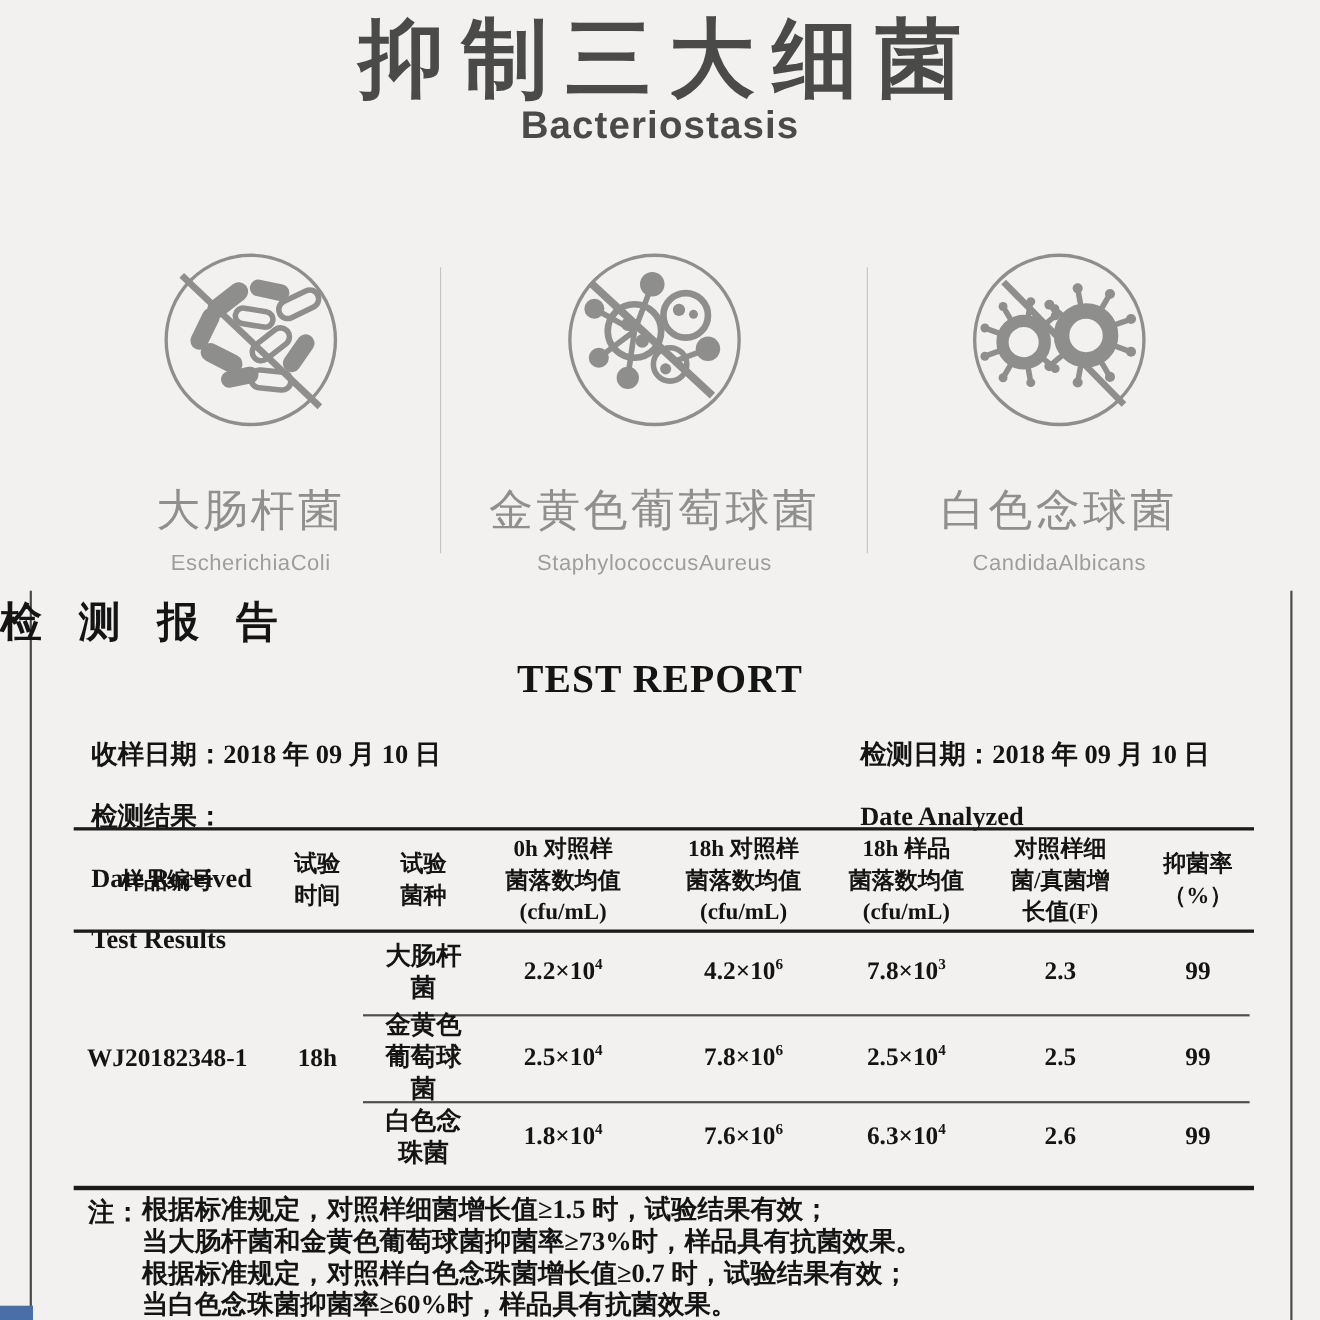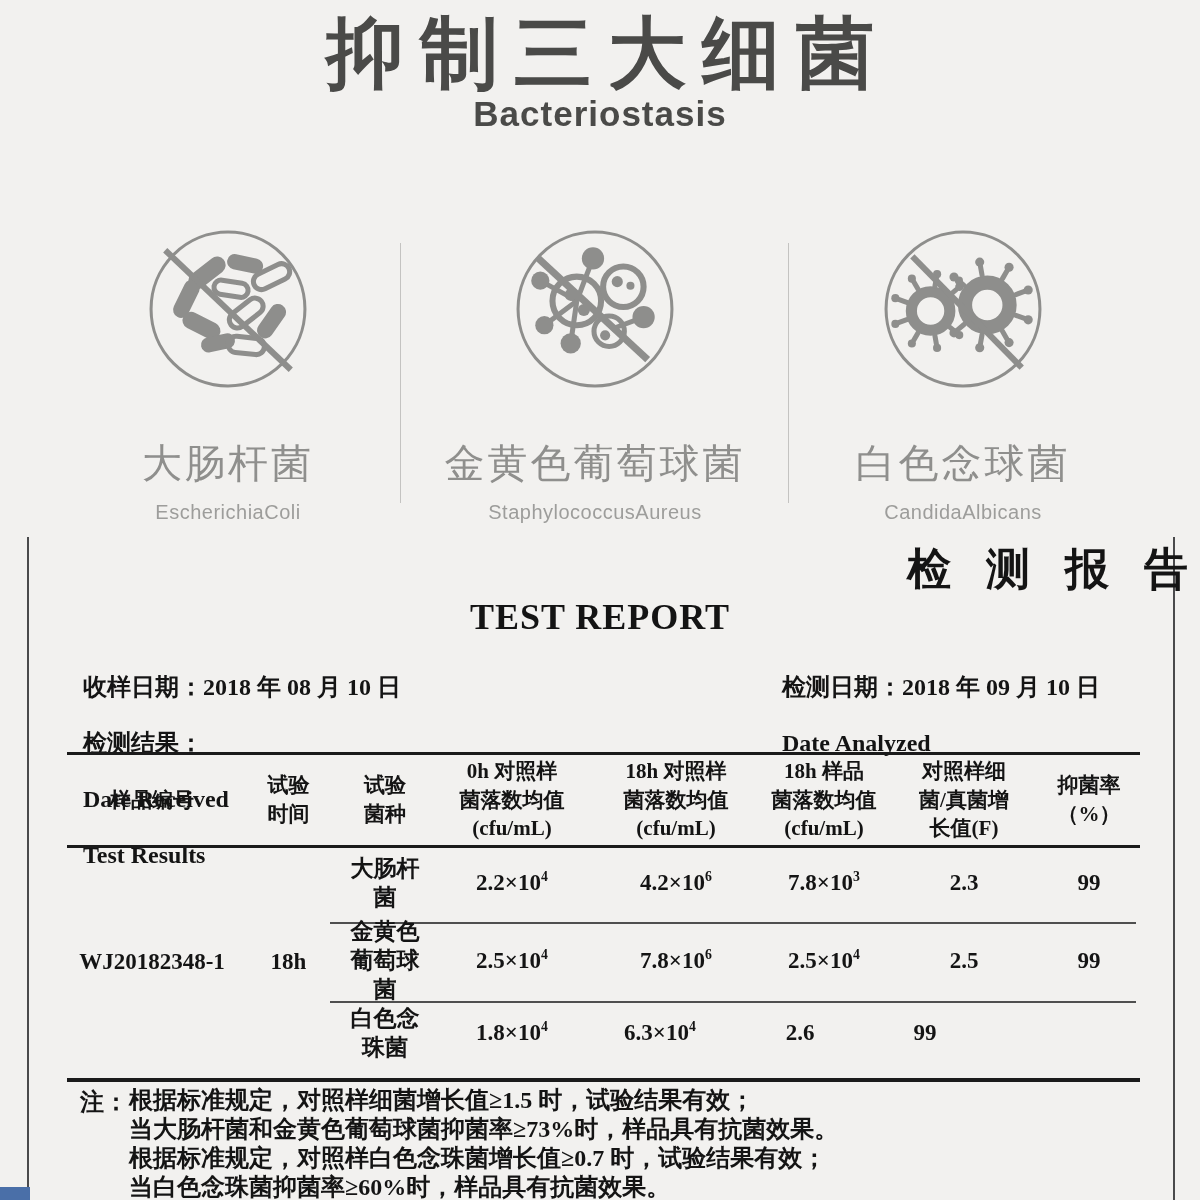--- a/index.html
+++ b/index.html
@@ -32,21 +32,21 @@
     position:absolute; top:243px; width:1px; height:260px; background:#c4c3c1;
   }
   
   .side-line { position:absolute; top:537px; width:2px; height:663px; background:#4a4a4c; }
   .side-line.left  { left:27px; }
   .side-line.right { left:1173px; }
   
   .serif { font-family:"Liberation Serif","DejaVu Serif",serif; font-weight:700; color:#141414; }
   .report-title {
     position:absolute; top:540px; left:0; width:100%;
-    text-align:right; font-size:44px; letter-spacing:12px;
+    text-align:left; font-size:38px; letter-spacing:12px;
   }
   .report-subtitle {
     position:absolute; top:596px; left:0; width:100%;
     text-align:center; font-size:36px; letter-spacing:1px;
   }
   .date-block { position:absolute; font-size:24px; line-height:28px; white-space:pre-line; }
   .date-left  { top:645px; left:83px; }
   .date-right { top:645px; left:782px; }
   
   .t-line { position:absolute; background:#1b1b1b; }
@@ -221,21 +221,21 @@
     <div class="bact-en">CandidaAlbicans</div>
   </div>
 
   <div class="side-line left"></div>
   <div class="side-line right"></div>
 
   <div class="report-title serif">检 测 报 告</div>
   <div class="report-subtitle serif">TEST REPORT</div>
 
   <div class="date-block date-left serif">
-    <div>收样日期：2018 年 08 月 10 日</div>
+    <div>收样日期：2018 年 09 月 10 日</div>
     <div>检测结果：</div>
     <div>Date Received</div>
     <div>Test Results</div>
   </div>
   <div class="date-block date-right serif">
     <div>检测日期：2018 年 09 月 10 日</div>
     <div>Date Analyzed</div>
   </div>
 
   <div class="t-line t-top"></div>
@@ -286,20 +286,21 @@
       <div class="cell w5"><span><span>7.8×10</span><sup>6</sup></span></div>
       <div class="cell w6"><span><span>2.5×10</span><sup>4</sup></span></div>
       <div class="cell w7">2.5</div>
       <div class="cell w8">99</div>
     </div>
     <div class="t-row row3">
       <div class="cell w1"></div>
       <div class="cell w2"></div>
       <div class="cell w3">白色念珠菌</div>
       <div class="cell w4"><span><span>1.8×10</span><sup>4</sup></span></div>
+      <div class="cell w5"><span><span>7.6×10</span><sup>6</sup></span></div>
       <div class="cell w6"><span><span>6.3×10</span><sup>4</sup></span></div>
       <div class="cell w7">2.6</div>
       <div class="cell w8">99</div>
     </div>
 
     <div class="span-cell span-sample">WJ20182348-1</div>
     <div class="span-cell span-time">18h</div>
   </div>
 
   <div class="notes-label serif">注：</div>

